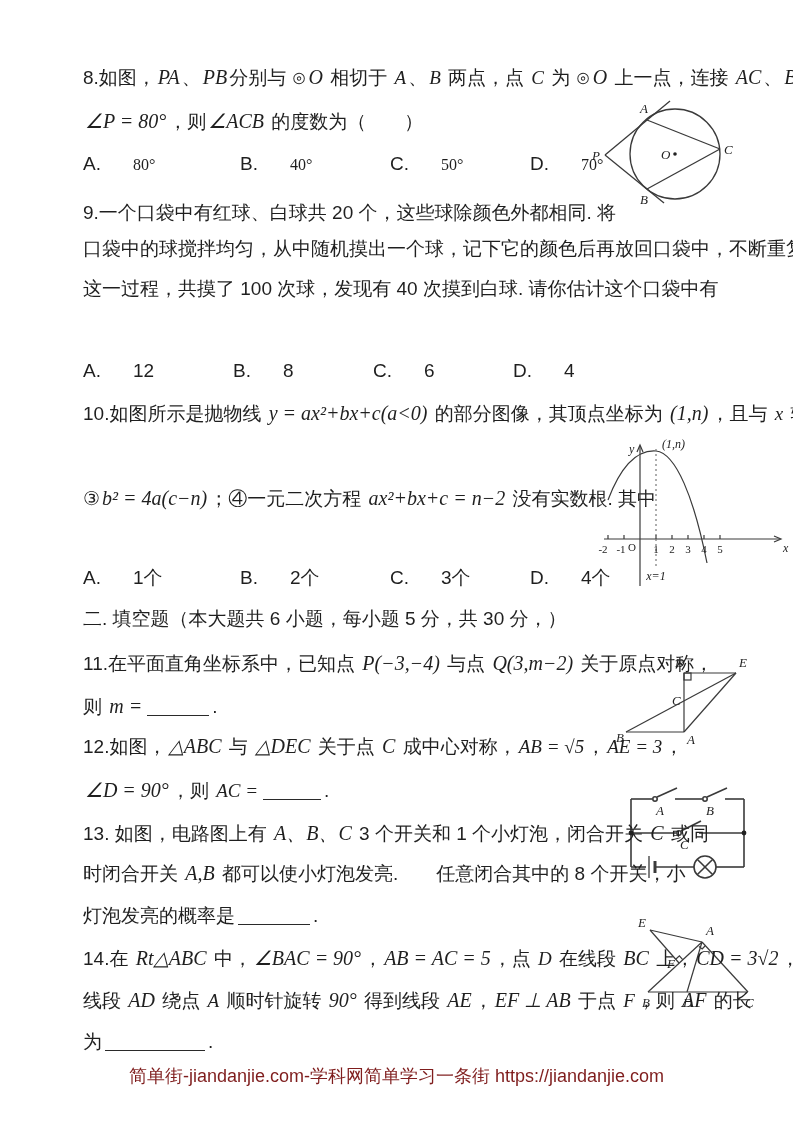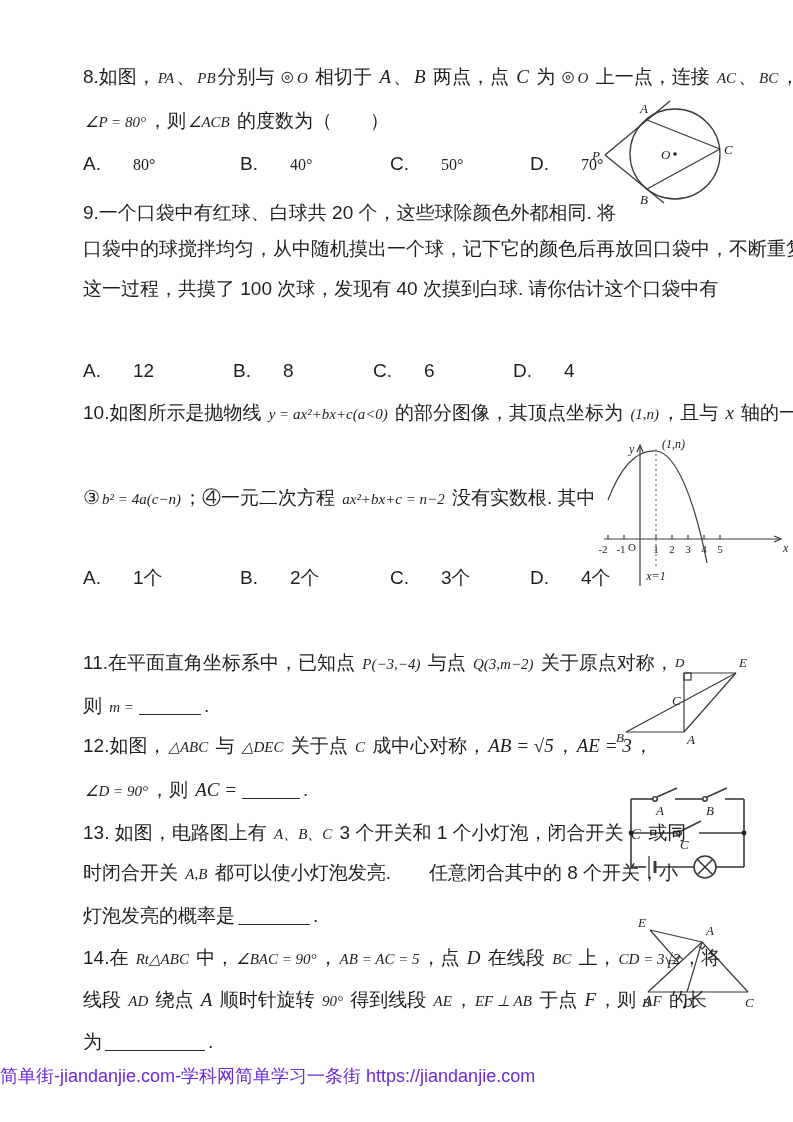--- a/index.html
+++ b/index.html
@@ -1,34 +1,34 @@
 <!DOCTYPE html>
 <html><head>
 <meta charset="utf-8">
 <style>
   html,body{margin:0;padding:0;}
   body{width:793px;height:1122px;background:#ffffff;position:relative;overflow:hidden;
        font-family:"Liberation Sans",sans-serif;color:#1f1f1f;}
   .page{position:absolute;inset:0;}
   .line{position:absolute;left:83px;white-space:nowrap;font-size:19px;line-height:26px;color:#1f1f1f;}
   .line .t{font-family:"Liberation Sans",sans-serif;}
-  .line .m{font-family:"Liberation Serif",serif;font-style:italic;font-size:15px;padding:0 2px;}
+  .line .m{font-family:"Liberation Serif",serif;font-style:italic;font-size:20px;padding:0 2px;}
   .line .m2{font-family:"Liberation Serif",serif;font-style:italic;font-size:19px;padding:0 2px;}
   .blank{display:inline-block;border-bottom:1.6px solid #2a2a2a;height:17px;vertical-align:-3px;margin:0 3px;}
   .opts{position:absolute;left:83px;height:26px;}
   .opt{position:absolute;top:0;white-space:nowrap;font-size:19px;}
   .ol{font-family:"Liberation Sans",sans-serif;}
   .ov{margin-left:32px;font-family:"Liberation Sans",sans-serif;}
   .ov.sv{font-family:"Liberation Serif",serif;font-size:16px;}
   .diagram{position:absolute;}
   svg{display:block;}
   .dl{font-family:"Liberation Serif",serif;font-style:italic;font-size:13px;fill:#222;}
   .gl{font-family:"Liberation Serif",serif;font-size:11px;fill:#222;}
   .gli{font-family:"Liberation Serif",serif;font-style:italic;font-size:12px;fill:#222;}
-  .footer{position:absolute;left:0;right:0;top:1064px;font-size:18px;color:#6d28d9;
+  .footer{position:absolute;left:0;right:0;top:1064px;text-align:center;font-size:18px;color:#7f1d1d;
           font-family:"Liberation Sans",sans-serif;}
 </style>
 </head>
 <body>
 
 <div class="page">
 
   <div class="line" style="top:64px"><span class="t">8.如图，</span><span class="m">PA</span><span class="t">、</span><span class="m">PB</span><span class="t">分别与 ⊙</span><span class="m">O</span><span class="t"> 相切于 </span><span class="m2">A</span><span class="t">、</span><span class="m2">B</span><span class="t"> 两点，点 </span><span class="m2">C</span><span class="t"> 为 ⊙</span><span class="m">O</span><span class="t"> 上一点，连接 </span><span class="m">AC</span><span class="t">、</span><span class="m">BC</span><span class="t">，若</span></div>
   <div class="line" style="top:108px"><span class="m">∠P = 80°</span><span class="t">，则</span><span class="m">∠ACB</span><span class="t"> 的度数为（　　）</span></div>
   <div class="opts" style="top:153px">
@@ -100,20 +100,21 @@
       <text class="gl" x="58" y="117" text-anchor="middle">1</text>
       <text class="gl" x="74" y="117" text-anchor="middle">2</text>
       <text class="gl" x="90" y="117" text-anchor="middle">3</text>
       <text class="gl" x="106" y="117" text-anchor="middle">4</text>
       <text class="gl" x="122" y="117" text-anchor="middle">5</text>
       <text class="gli" x="64" y="12">(1,n)</text>
       <text class="gli" x="58" y="144" text-anchor="middle">x=1</text>
     </svg>
   </div>
 
+  <div class="line" style="top:606px"><span class="t">二. 填空题（本大题共 6 小题，每小题 5 分，共 30 分，）</span></div>
 
   <div class="line" style="top:650px"><span class="t">11.在平面直角坐标系中，已知点 </span><span class="m">P(−3,−4)</span><span class="t"> 与点 </span><span class="m">Q(3,m−2)</span><span class="t"> 关于原点对称，</span></div>
   <div class="line" style="top:693px"><span class="t">则 </span><span class="m">m =</span><span class="blank" style="width: 62px;"></span><span class="t">.</span></div>
 
   <div class="diagram" style="left:612px;top:648px">
     <svg width="180" height="112" viewBox="0 0 180 112">
       <g fill="none" stroke="#3a3a3a" stroke-width="1.2">
         <line x1="72" y1="25" x2="124" y2="25"></line>
         <line x1="72" y1="25" x2="72" y2="84"></line>
         <line x1="14" y1="84" x2="72" y2="84"></line>

